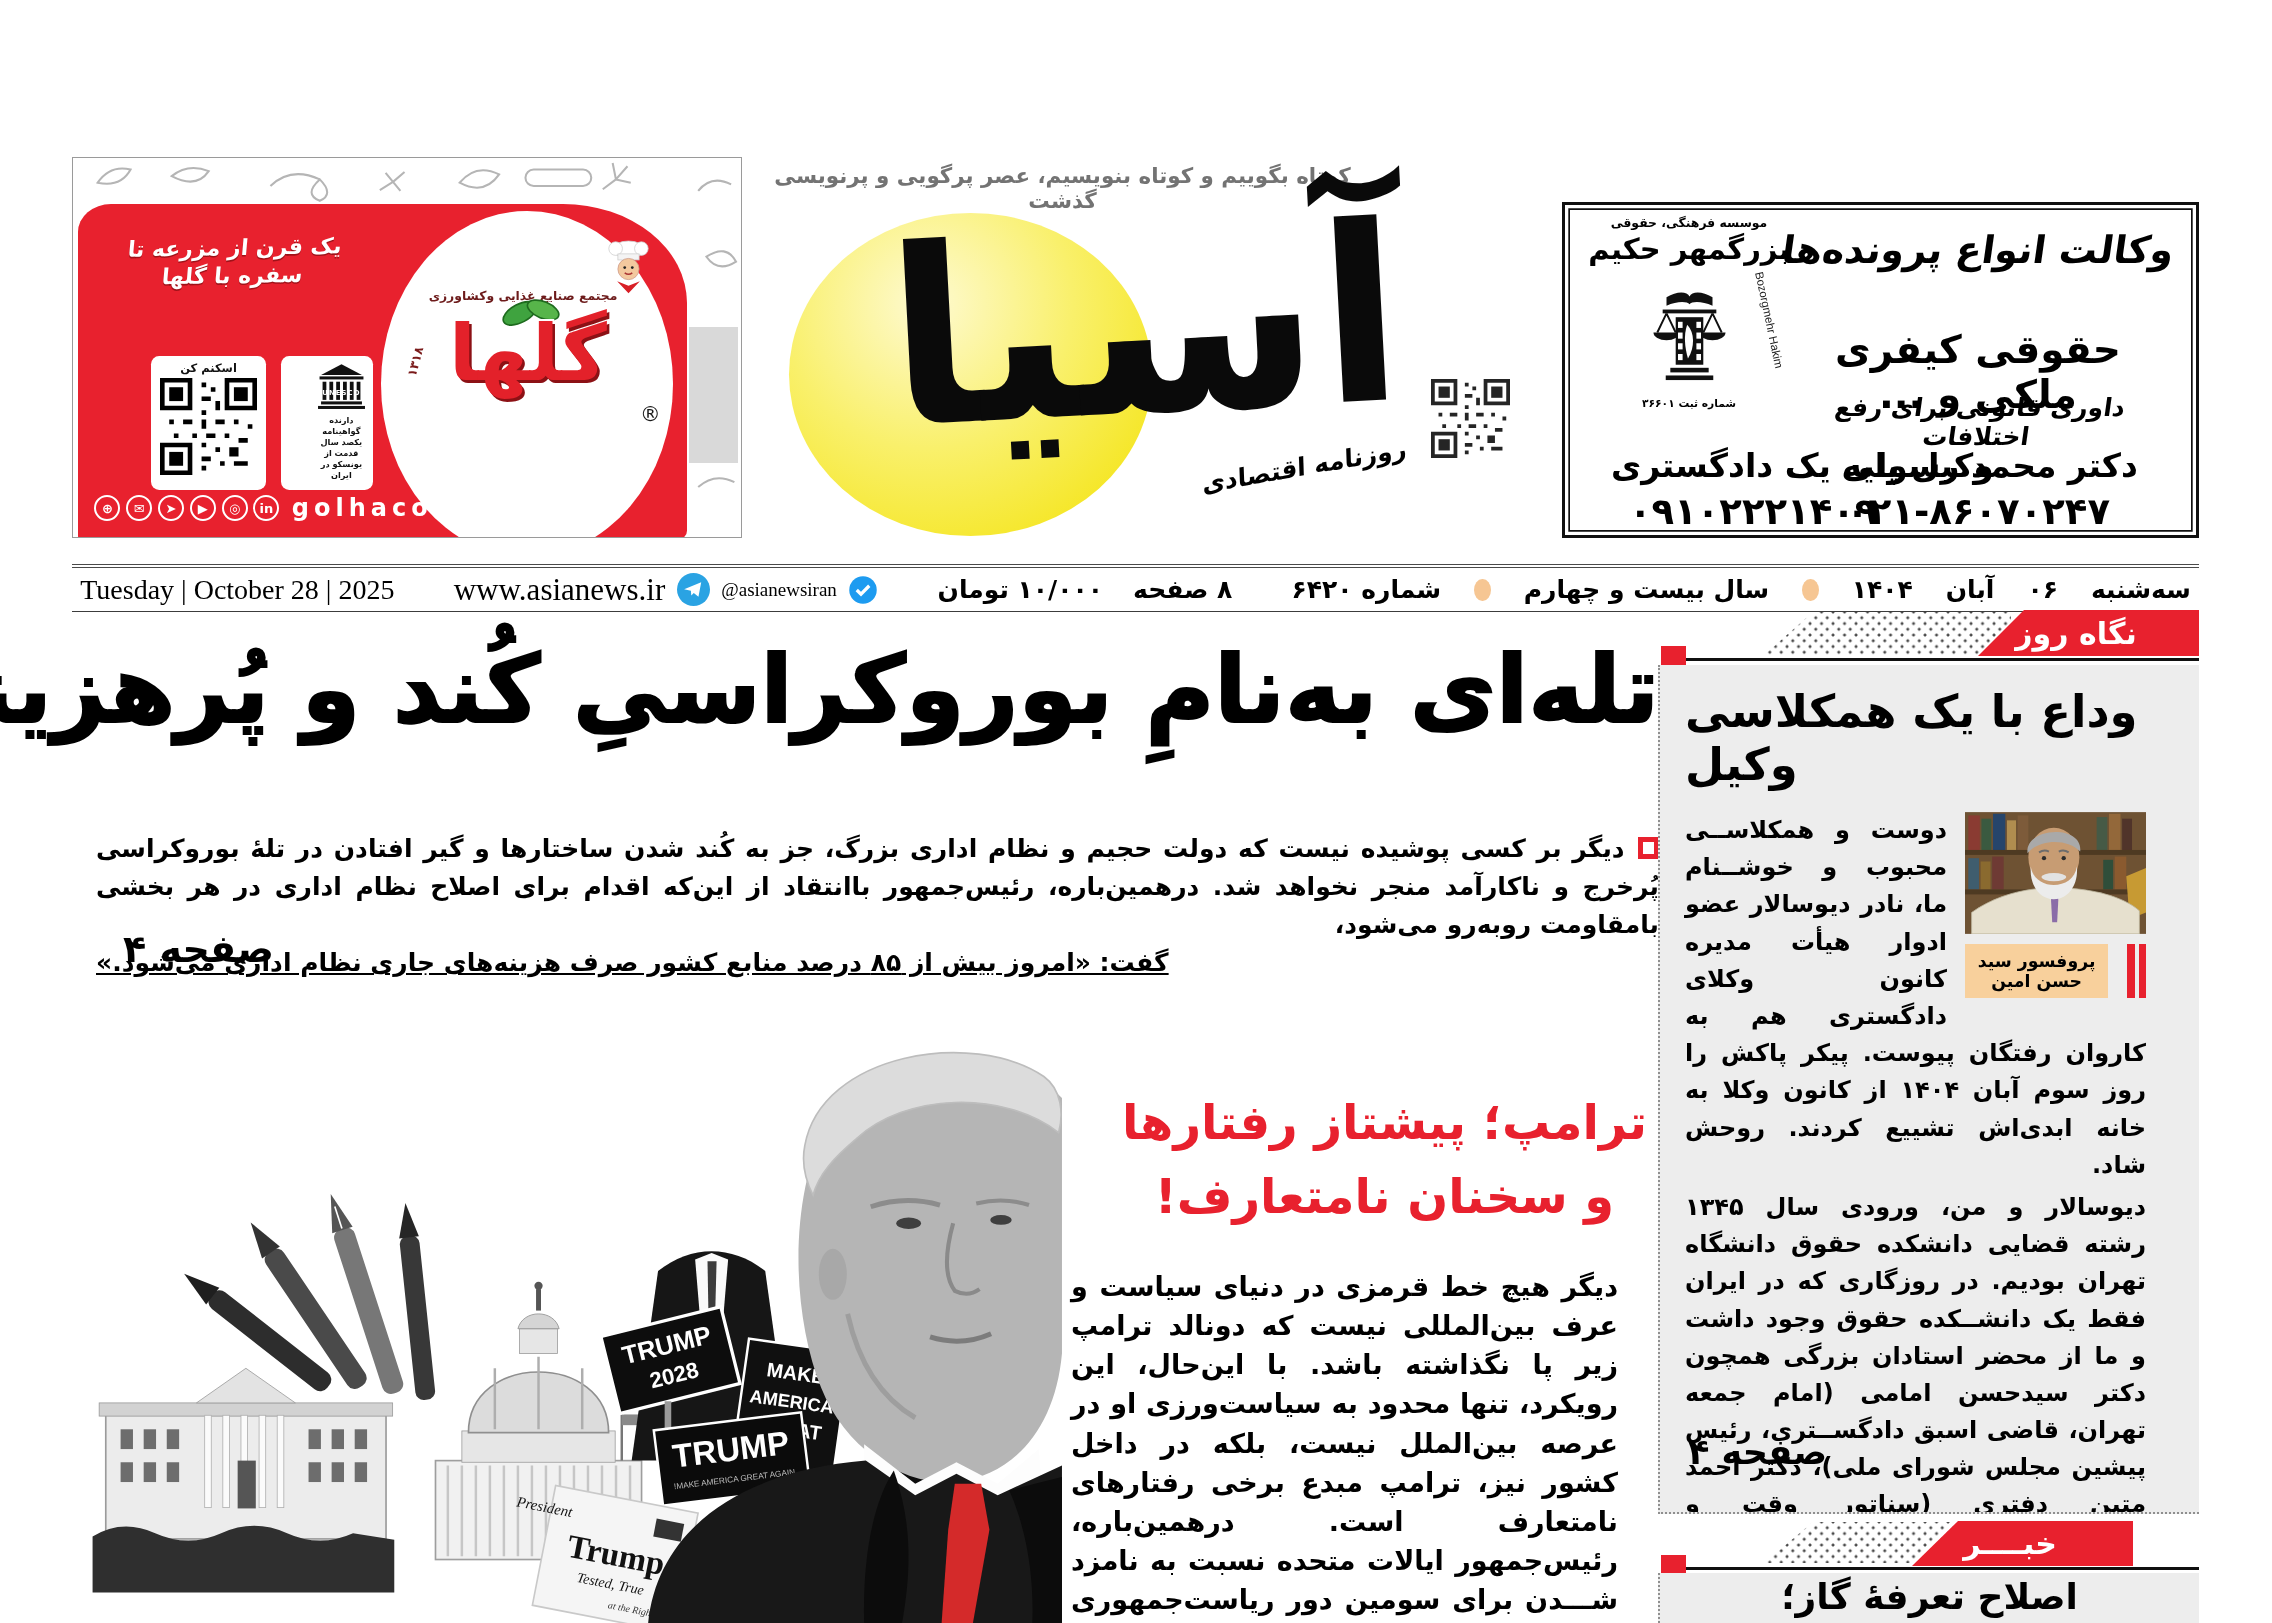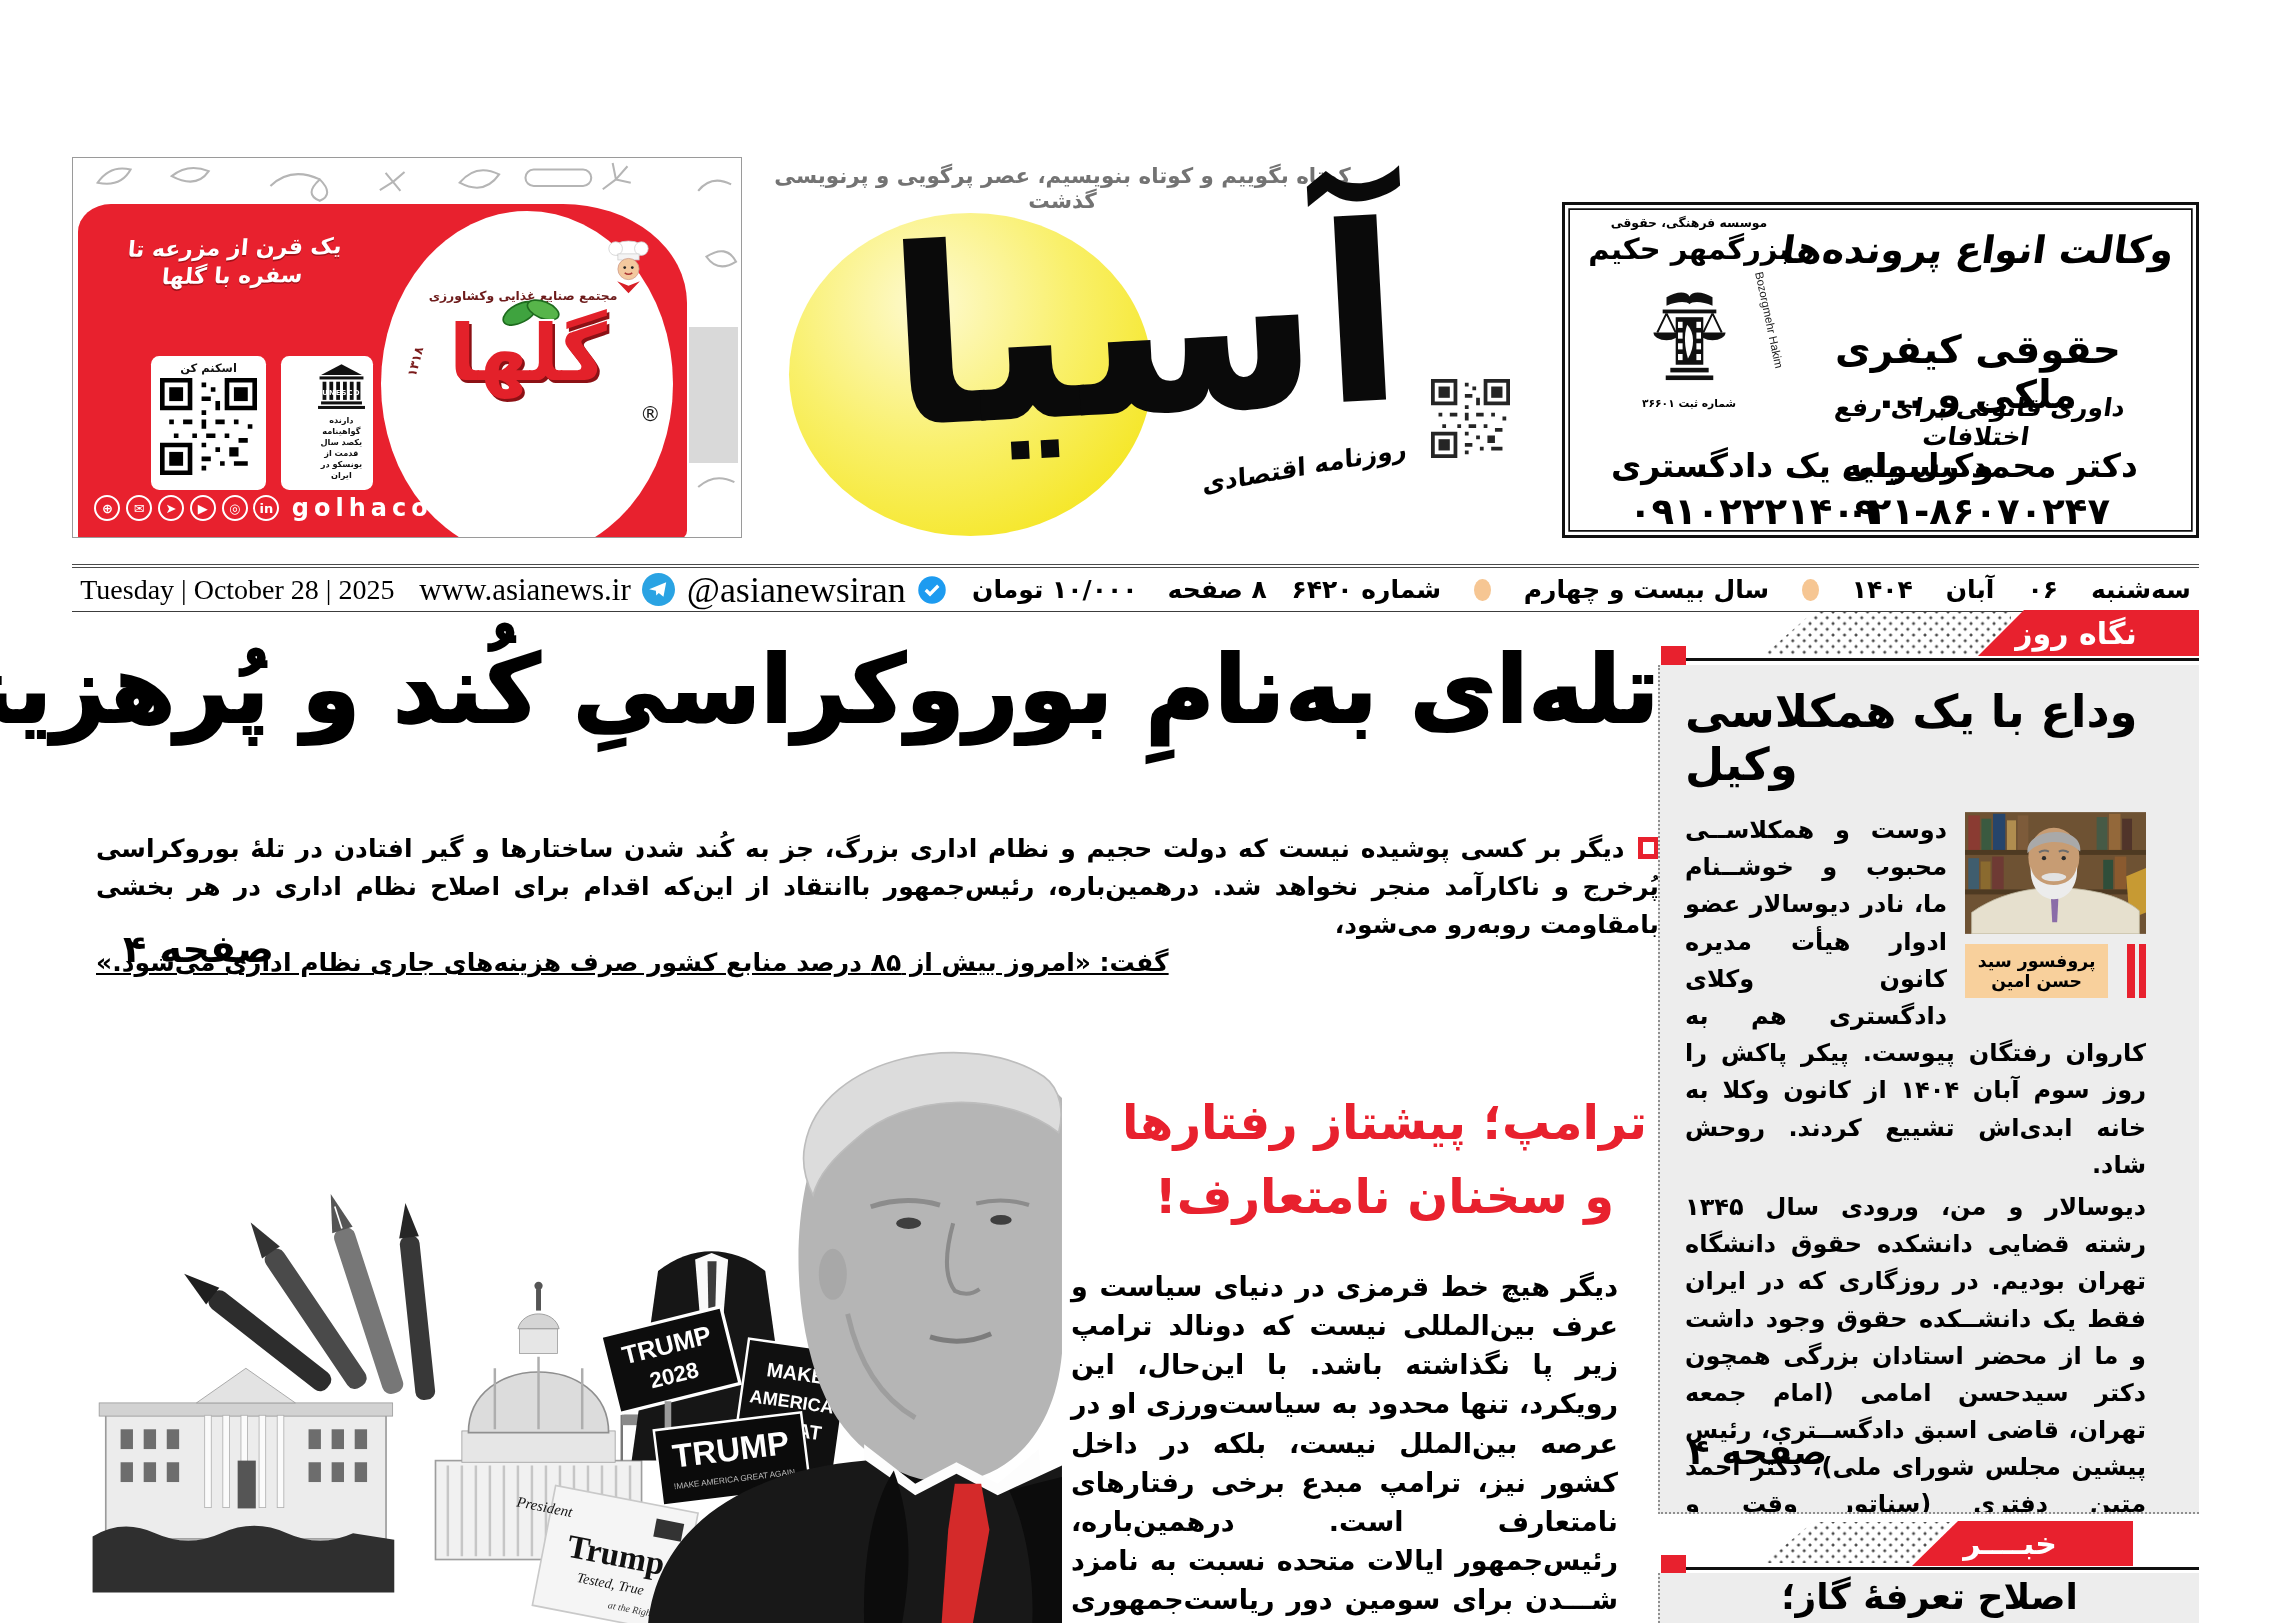--- a/index.html
+++ b/index.html
@@ -71,21 +71,21 @@
   .legal-ph1 { position:absolute; left:64px; top:285px; font-size:37px; font-weight:900; }
 
   
   .dateline { left:73px; top:564px; width:2127px; height:48px; border-top:4.1px double #4a4a4a;
     border-bottom:1.6px solid #3c3c3c; display:flex; align-items:center; justify-content:space-between;
     padding:0 8.2px; font-size:25px; font-weight:bold; }
   .dl-group { display:flex; align-items:center; gap:33px; }
   .dl-dot { width:16.5px; height:22px; background:#f6c693; border-radius:50%; }
   .dl-latin { font-family:"Liberation Serif", serif; font-weight:normal; font-size:28px; direction:ltr; }
   .dl-site { font-family:"Liberation Serif", serif; font-weight:normal; font-size:31px; }
-  .dl-handle { font-family:"Liberation Serif", serif; font-weight:normal; font-size:36px; }
+  .dl-handle { font-family:"Liberation Serif", serif; font-weight:normal; font-size:19px; }
   .dl-social { display:flex; align-items:center; gap:11.5px; direction:ltr; }
 
   
   .headline { left:97px; top:635px; width:1563px; text-align:center; font-size:94px; font-weight:900;
     letter-spacing:-2.5px; -webkit-text-stroke:2.1px #000; white-space:nowrap; }
   .lead { left:97px; top:830px; width:1563px; font-size:25px; font-weight:bold; line-height:1.52; text-align:justify; }
   .lead-bullet { display:inline-block; width:21.4px; height:21.4px; border:5.8px solid #e8212e; margin-left:13px; vertical-align:-1.6px; }
   .lead-quote { text-align:left; margin-top:0;text-decoration:underline; }
   .lead-pageref { left:124px; top:927px; font-size:38px; font-weight:900; }
 

